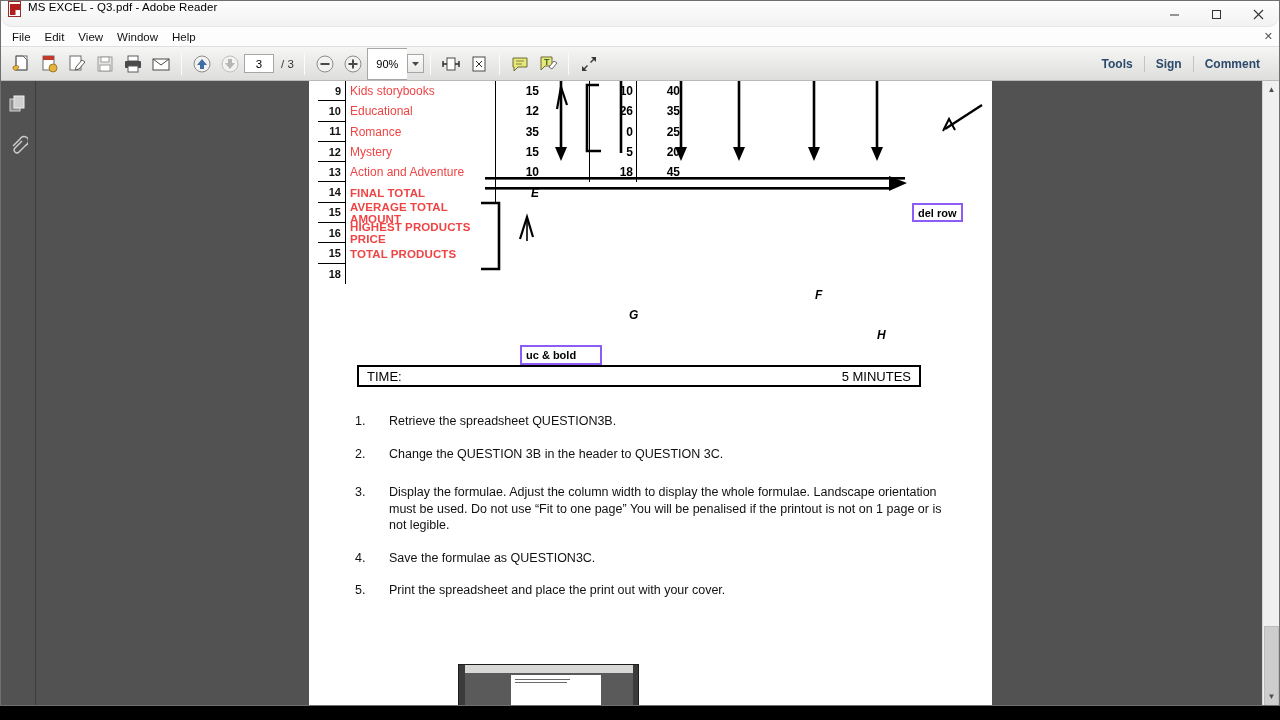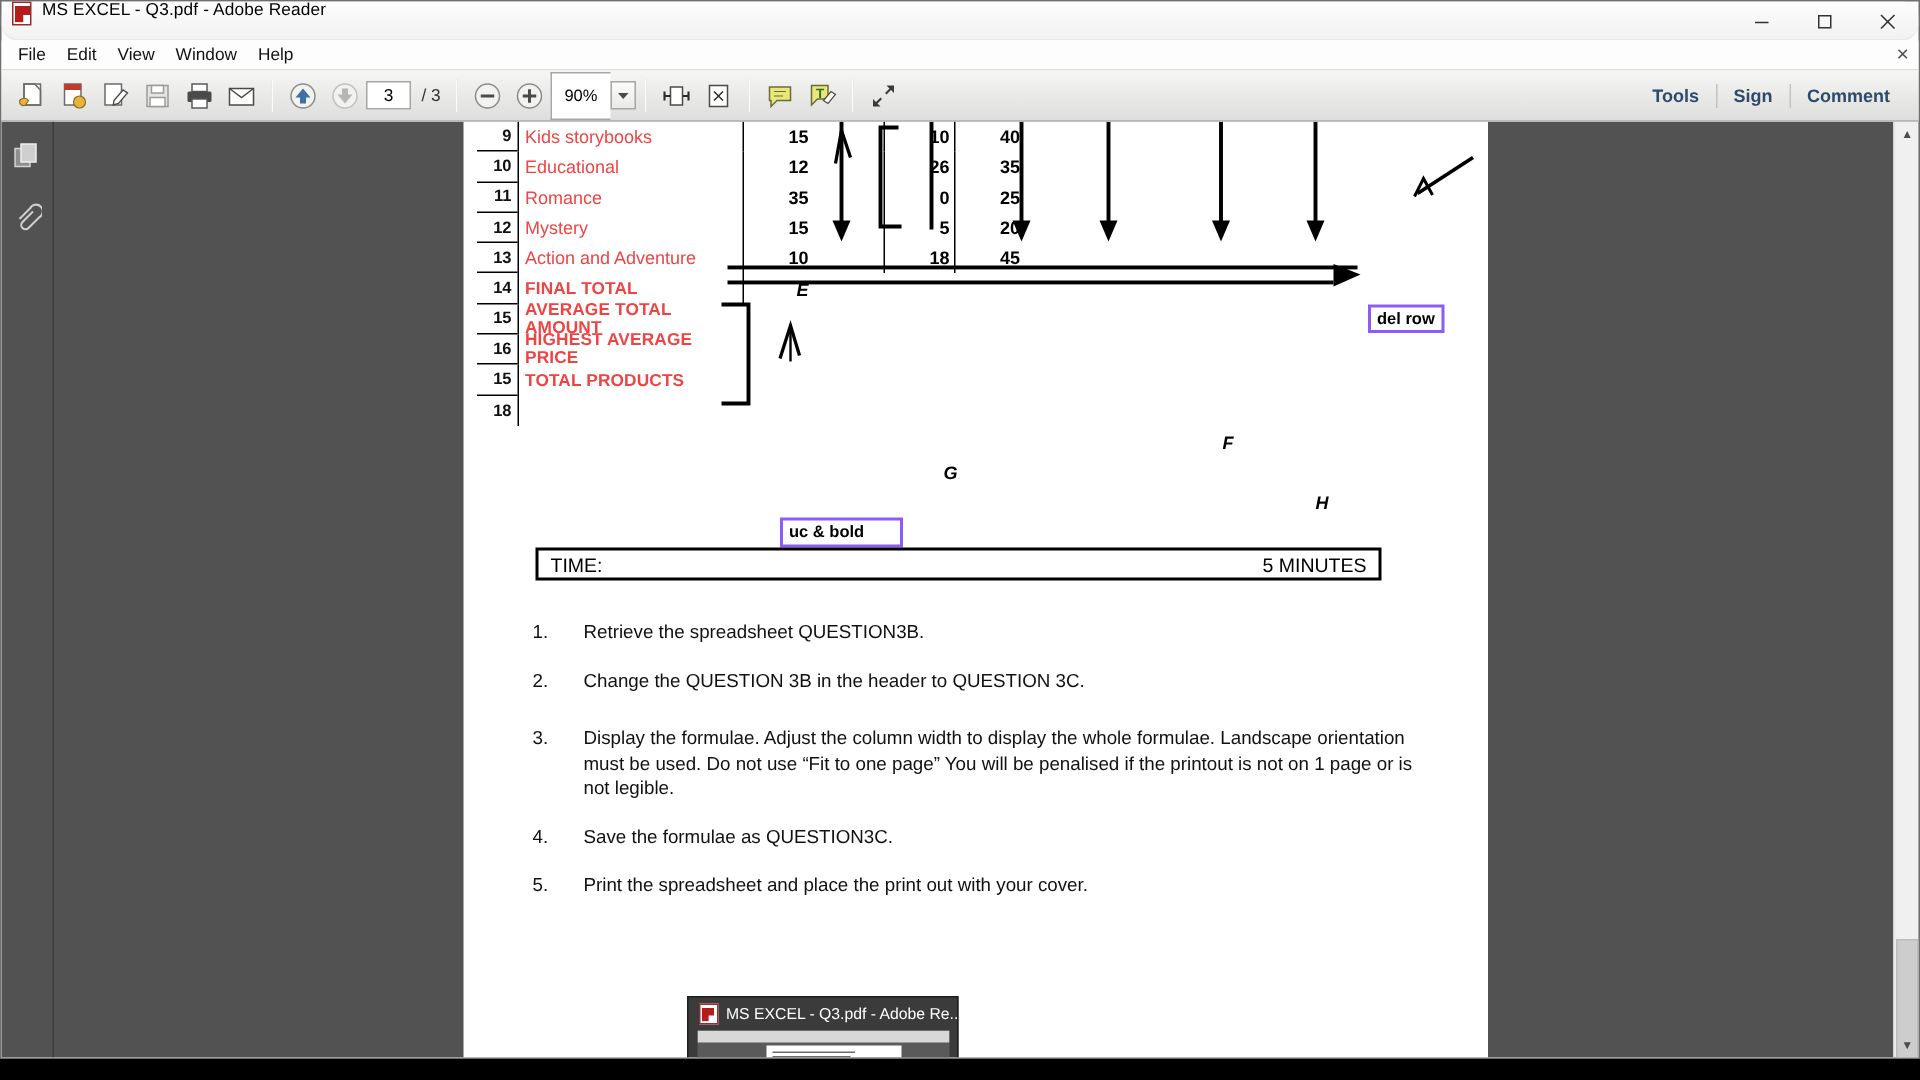--- a/index.html
+++ b/index.html
@@ -566,21 +566,21 @@
             <div class="emptyc"></div>
           </div>
 
           <div class="trow">
             <div class="rn">15</div>
             <div class="lbl bold">AVERAGE TOTAL AMOUNT</div>
           </div>
 
           <div class="trow">
             <div class="rn">16</div>
-            <div class="lbl bold">HIGHEST AVERAGE PRICE</div>
+            <div class="lbl bold">HIGHEST PRODUCTS PRICE</div>
           </div>
 
           <div class="trow">
             <div class="rn">15</div>
             <div class="lbl bold">TOTAL PRODUCTS</div>
           </div>
 
           <div class="trow">
             <div class="rn nb">18</div>
             <div class="lbl"></div>
@@ -617,24 +617,20 @@
             <div class="ins-t">Save the formulae as QUESTION3C.</div>
           </div>
           <div class="ins-item">
             <div class="ins-n">5.</div>
             <div class="ins-t">Print the spreadsheet and place the print out with your cover.</div>
           </div>
         </div>
       </div>
 
       <div class="thumbprev">
-        <div class="tp-head">
-          <div class="tp-icon"></div>
-          <div class="tp-title">MS EXCEL - Q3.pdf - Adobe Re...</div>
-        </div>
         <div class="tp-body">
           <div class="tp-toolbar"></div>
           <div class="tp-page">
             <div style="margin-top:4px">
               <div class="tp-line" style="width:55px"></div>
               <div class="tp-line" style="width:52px"></div>
 
             </div>
 
           </div>

